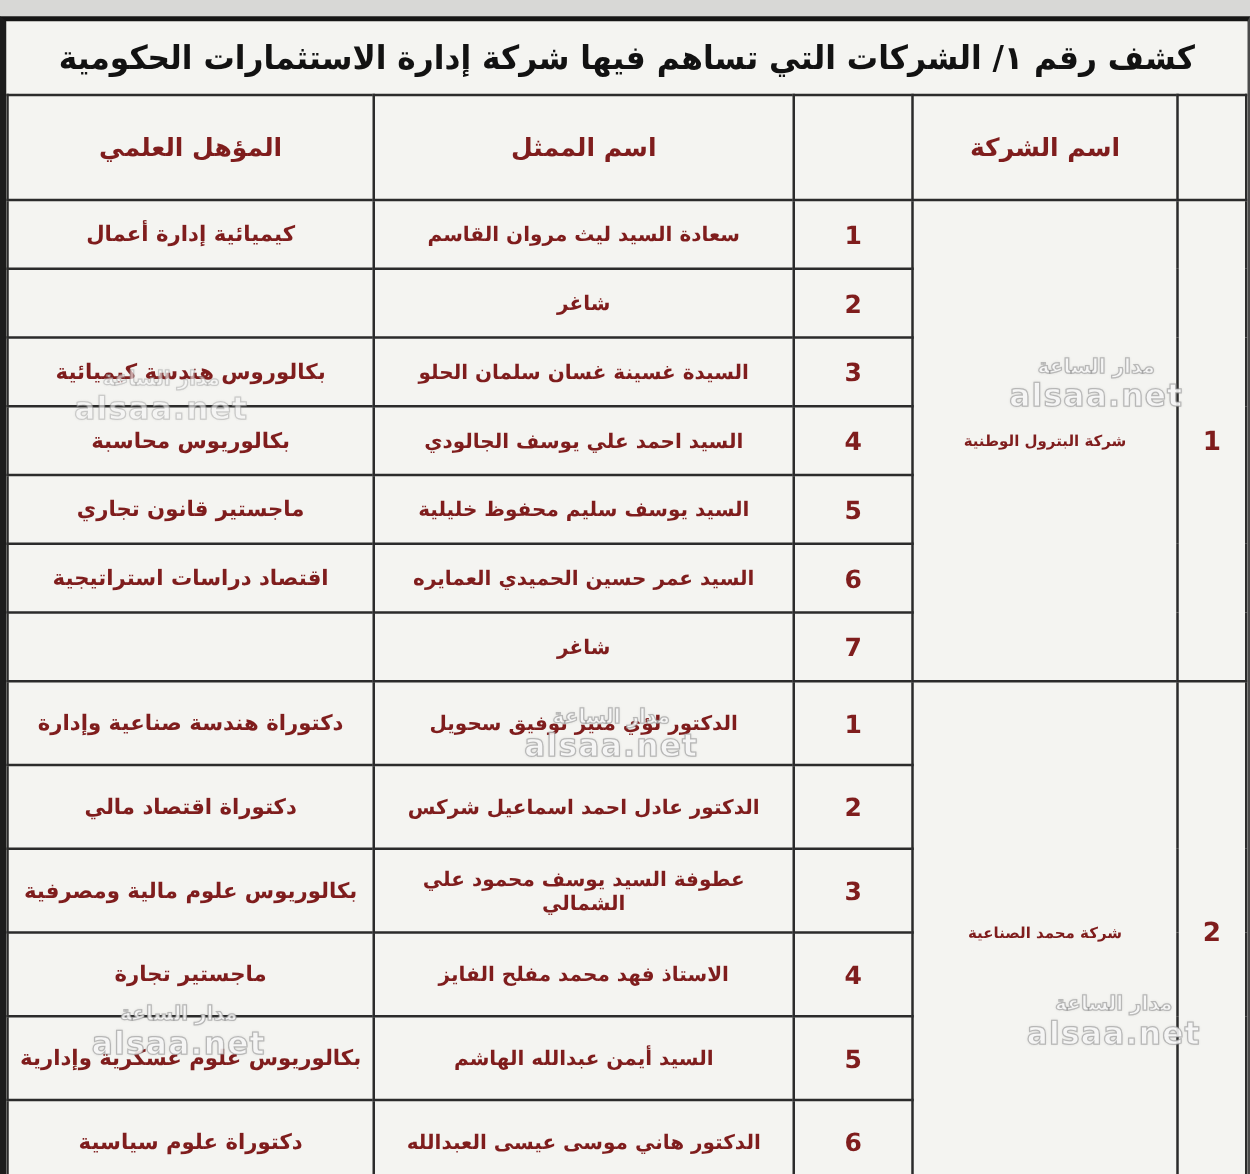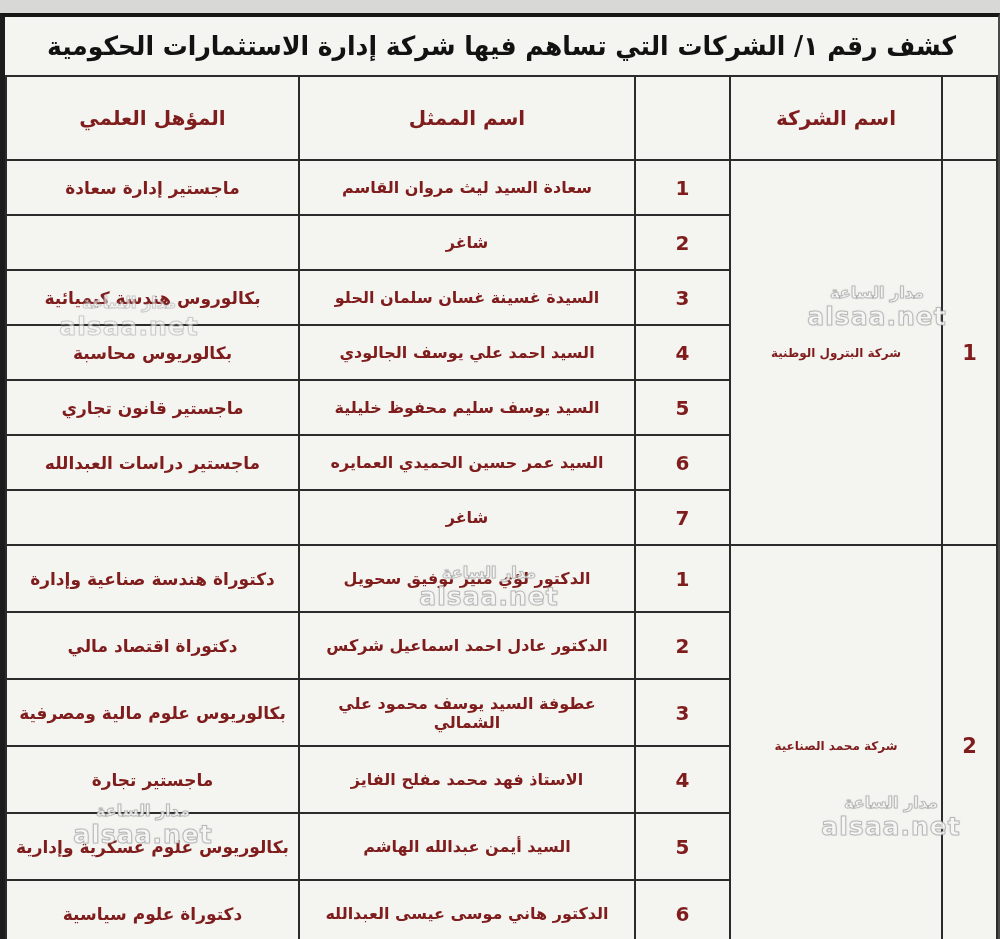--- a/index.html
+++ b/index.html
@@ -92,21 +92,21 @@
       <th class="hdr"></th>
       <th class="hdr">اسم الممثل</th>
       <th class="hdr">المؤهل العلمي</th>
     </tr>
 
     <tr class="b1row">
       <td class="serial-c" rowspan="7">1</td>
       <td class="company-c" rowspan="7">شركة البترول الوطنية</td>
       <td class="num-c">1</td>
       <td class="rep-c">سعادة السيد ليث مروان القاسم</td>
-      <td class="qual-c">ماجستير إدارة سعادة</td>
+      <td class="qual-c">كيميائية إدارة أعمال</td>
     </tr>
     <tr class="b1row">
       <td class="num-c">2</td>
       <td class="rep-c">شاغر</td>
       <td class="qual-c"></td>
     </tr>
     <tr class="b1row">
       <td class="num-c">3</td>
       <td class="rep-c">السيدة غسينة غسان سلمان الحلو</td>
       <td class="qual-c">بكالوروس هندسة كيميائية</td>
@@ -117,21 +117,21 @@
       <td class="qual-c">بكالوريوس محاسبة</td>
     </tr>
     <tr class="b1row">
       <td class="num-c">5</td>
       <td class="rep-c">السيد يوسف سليم محفوظ خليلية</td>
       <td class="qual-c">ماجستير قانون تجاري</td>
     </tr>
     <tr class="b1row">
       <td class="num-c">6</td>
       <td class="rep-c">السيد عمر حسين الحميدي العمايره</td>
-      <td class="qual-c">ماجستير دراسات العبدالله</td>
+      <td class="qual-c">اقتصاد دراسات استراتيجية</td>
     </tr>
     <tr class="b1row">
       <td class="num-c">7</td>
       <td class="rep-c">شاغر</td>
       <td class="qual-c"></td>
     </tr>
 
     <tr class="b2row">
       <td class="serial-c" rowspan="6">2</td>
       <td class="company-c" rowspan="6">شركة محمد الصناعية</td>

